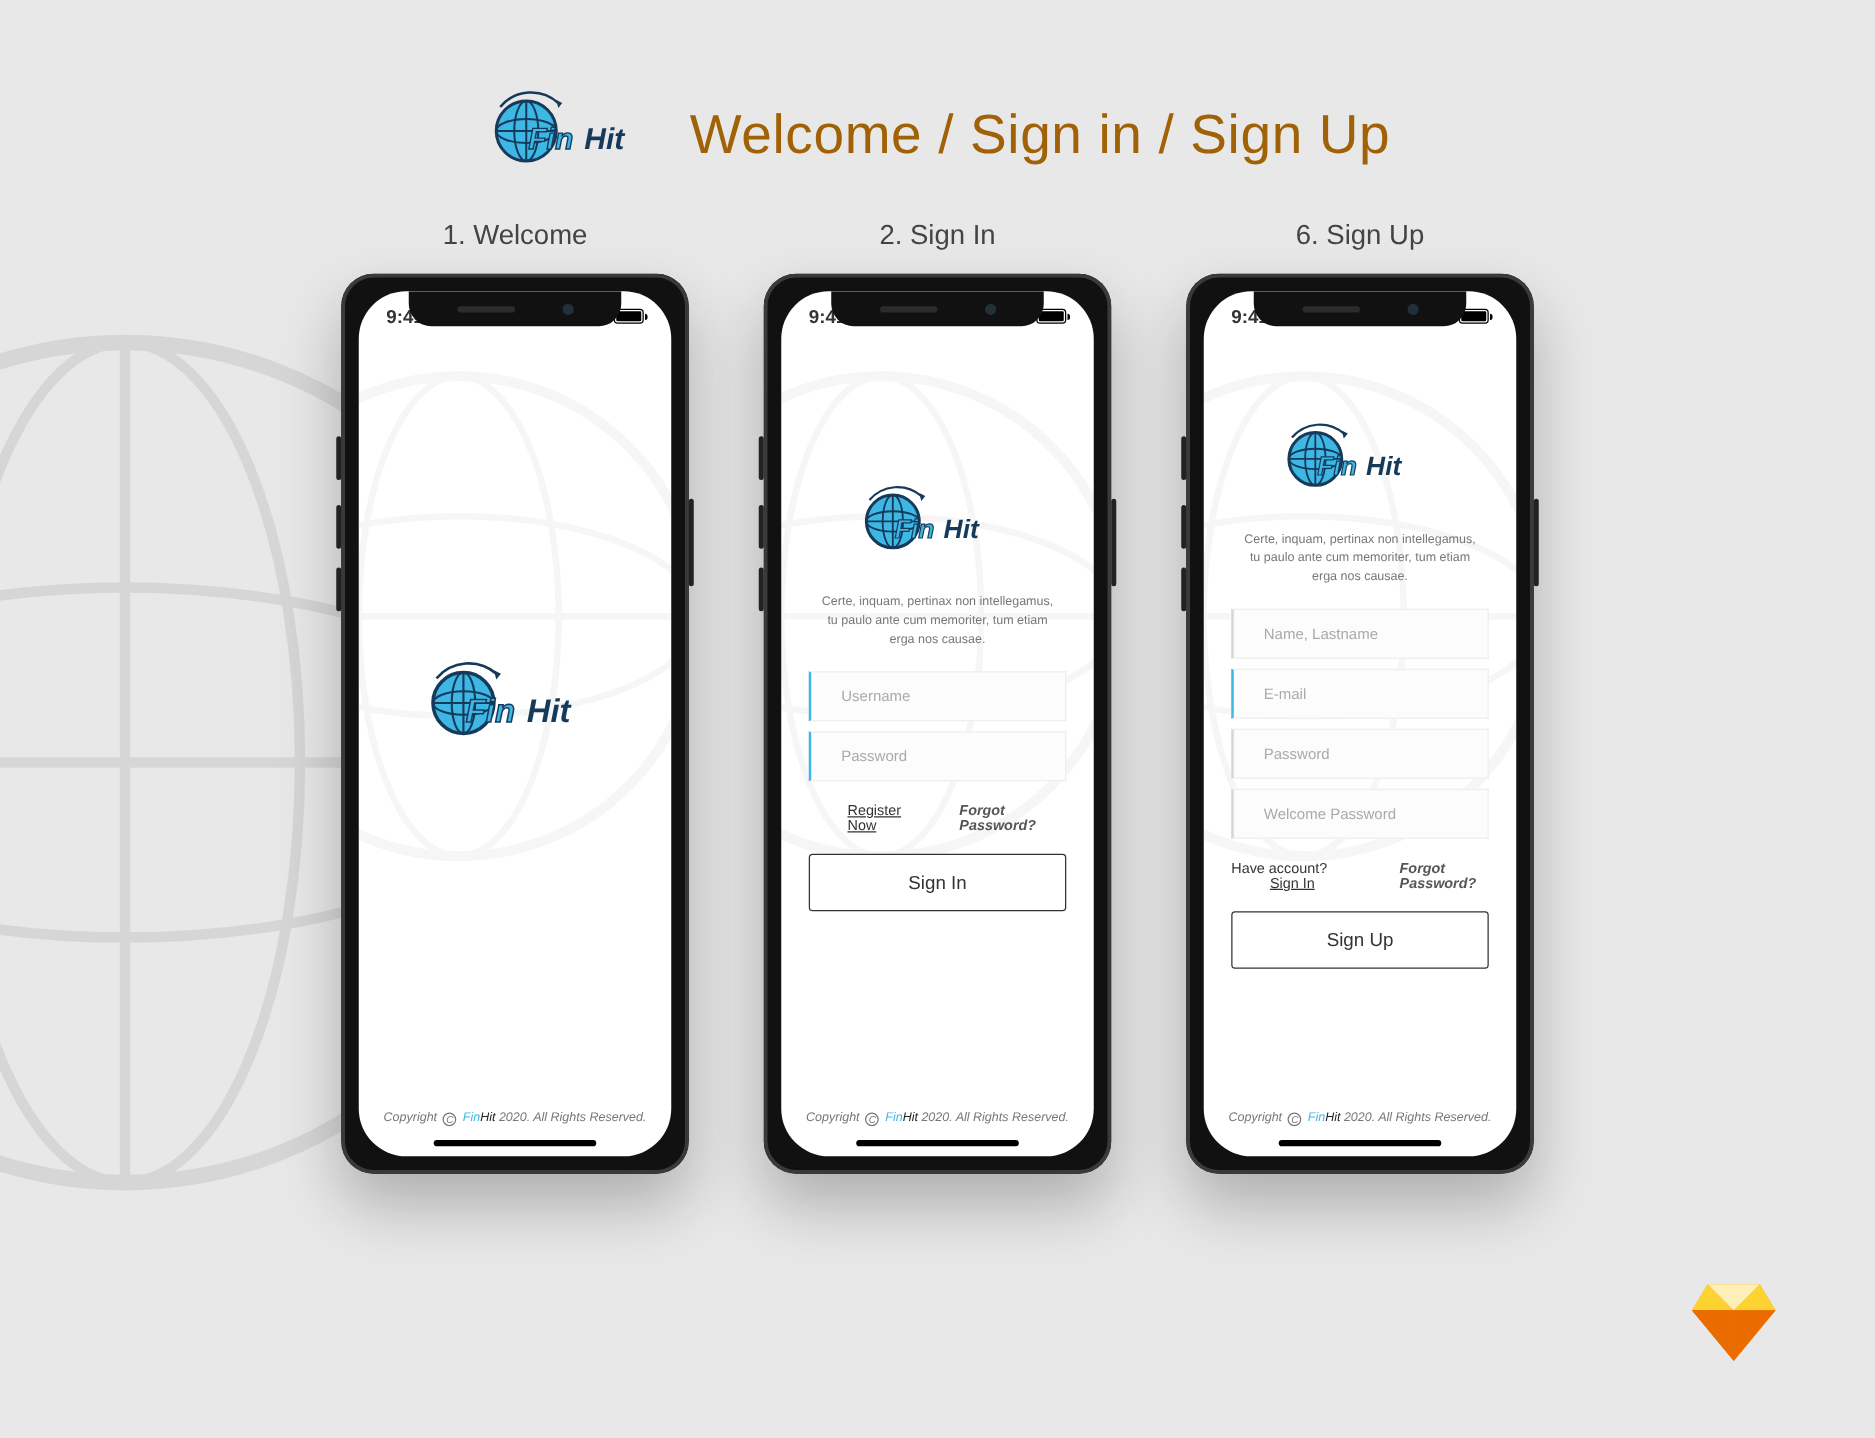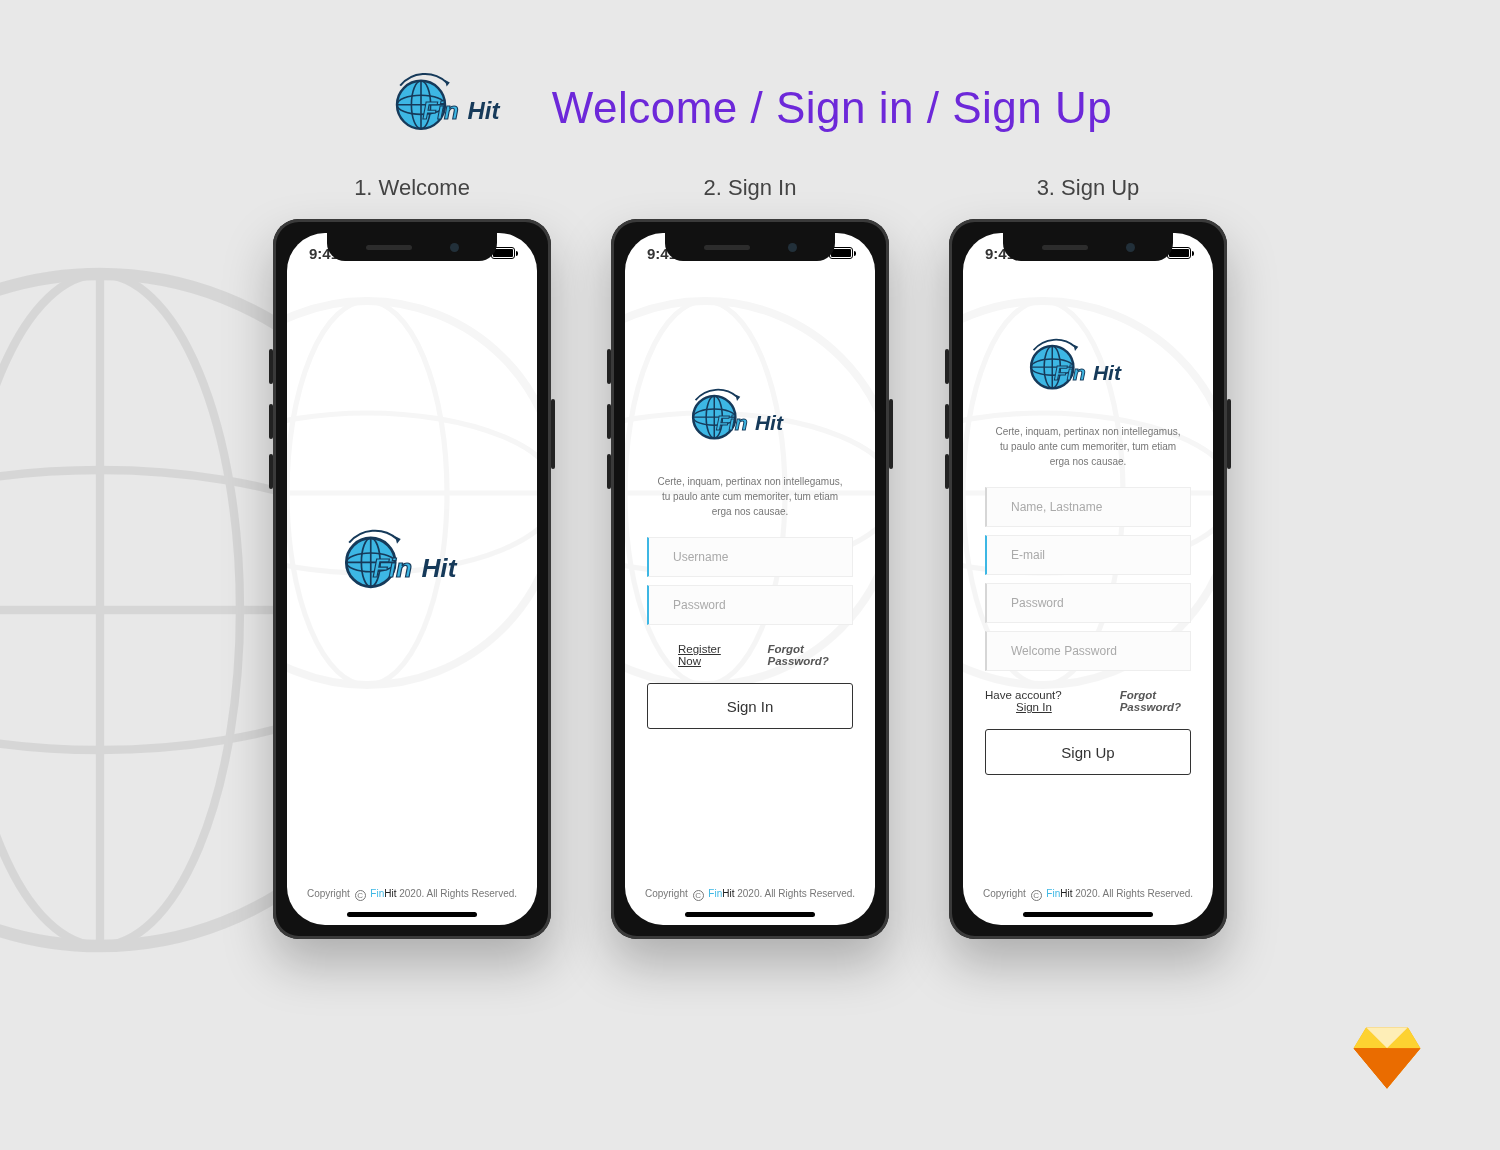--- a/index.html
+++ b/index.html
@@ -30,21 +30,21 @@
     width: 100%;
     display: flex;
     align-items: center;
     justify-content: center;
     gap: 34px;
   }
   .header .logo-main { width: 130px; height: 80px; }
   .header h1 {
     font-weight: 300;
     font-size: 44px;
-    color: #6d28d9;
+    color: #a16207;
     letter-spacing: .5px;
   }
   
   .row {
     position: absolute;
     top: 175px;
     left: 0;
     width: 100%;
     display: flex;
     justify-content: center;
@@ -184,20 +184,21 @@
     font-size: 15px;
     cursor: pointer;
   }
   .footer {
     position: absolute;
     bottom: 24px;
     left: 0; right: 0;
     text-align: center;
     font-size: 10px;
     color: #777;
+    font-style: italic;
   }
   .footer .brand-fin { color: #3db7e4; }
   .footer .brand-hit { color: #222; }
   .copysym {
     display:inline-block;
     width:11px;height:11px;
     border:1px solid #777;border-radius:50%;
     font-size:8px;line-height:10px;text-align:center;
     vertical-align:-1px;
     margin: 0 2px;
@@ -355,21 +356,21 @@
         <div class="footer">
           <span>Copyright </span><span class="copysym">C</span>
           <span class="brand-fin">Fin</span><span class="brand-hit">Hit</span><span> 2020. All Rights Reserved.</span>
         </div>
         <div class="home-bar"></div>
       </div>
     </div>
   </div>
 
   <div class="col">
-    <div class="col-label">3. Sign Up</div>
+    <div class="col-label">6. Sign Up</div>
     <div class="phone">
       <div class="screen">
         <svg class="screen-bg-globe" viewBox="0 0 100 100">
           <circle cx="50" cy="50" r="48" fill="none" stroke="#000" stroke-width="2"></circle>
           <ellipse cx="50" cy="50" rx="48" ry="20" fill="none" stroke="#000" stroke-width="1.3"></ellipse>
           <ellipse cx="50" cy="50" rx="20" ry="48" fill="none" stroke="#000" stroke-width="1.3"></ellipse>
           <line x1="2" y1="50" x2="98" y2="50" stroke="#000" stroke-width="1.3"></line>
         </svg>
         <div class="notch">
             <span class="speaker"></span>

